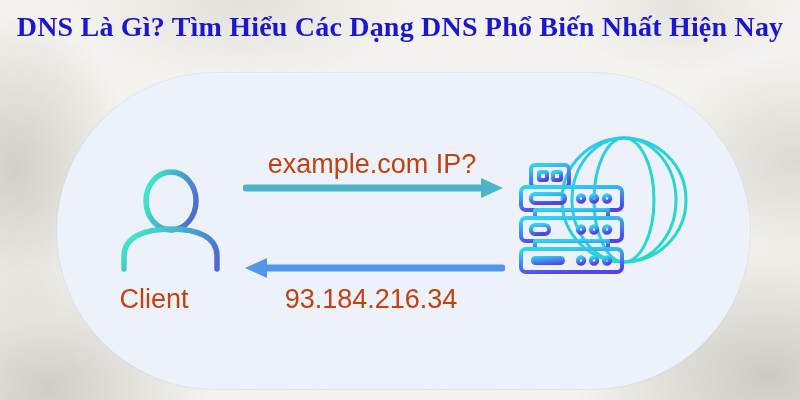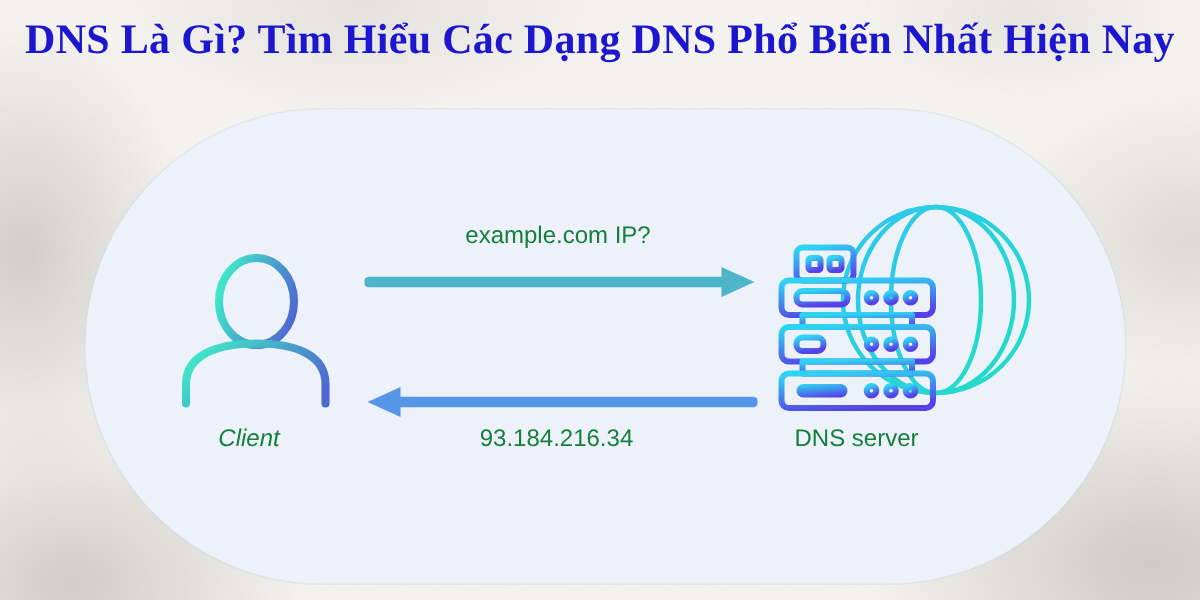--- a/index.html
+++ b/index.html
@@ -45,22 +45,22 @@
     background: #edf2fa;
     border-radius: 158px;
     box-shadow: 0 0 0 1px rgba(210,216,228,0.45);
   }
 
   .abs { position: absolute; }
 
   .diagram-label {
     position: absolute;
     transform: translateX(-50%);
-    font-size: 16px;
-    color: #15803d;
+    font-size: 27px;
+    color: #c2410c;
     white-space: nowrap;
   }
 
   svg { display: block; }
 </style>
 </head>
 <body>
 
 <div class="stage">
 
@@ -149,16 +149,15 @@
       <rect x="22" y="112" width="73" height="8"></rect>
 
       <rect x="8" y="120" width="101" height="23" rx="5"></rect>
       <rect x="18" y="127" width="34" height="9" rx="4.5" fill="url(#serverGrad)" stroke="none"></rect>
       <circle cx="68" cy="131.5" r="3.2"></circle>
         <circle cx="81" cy="131.5" r="3.2"></circle>
         <circle cx="94" cy="131.5" r="3.2"></circle>
     </g>
   </svg>
 
-  <div class="diagram-label" style="left:166px; top:284px;font-style:italic;">Client</div>
-  <div class="diagram-label" style="left:571px; top:284px;">DNS server</div>
+  <div class="diagram-label" style="left:154px; top:284px;">Client</div>
 
 </div>
 
 </body></html>

